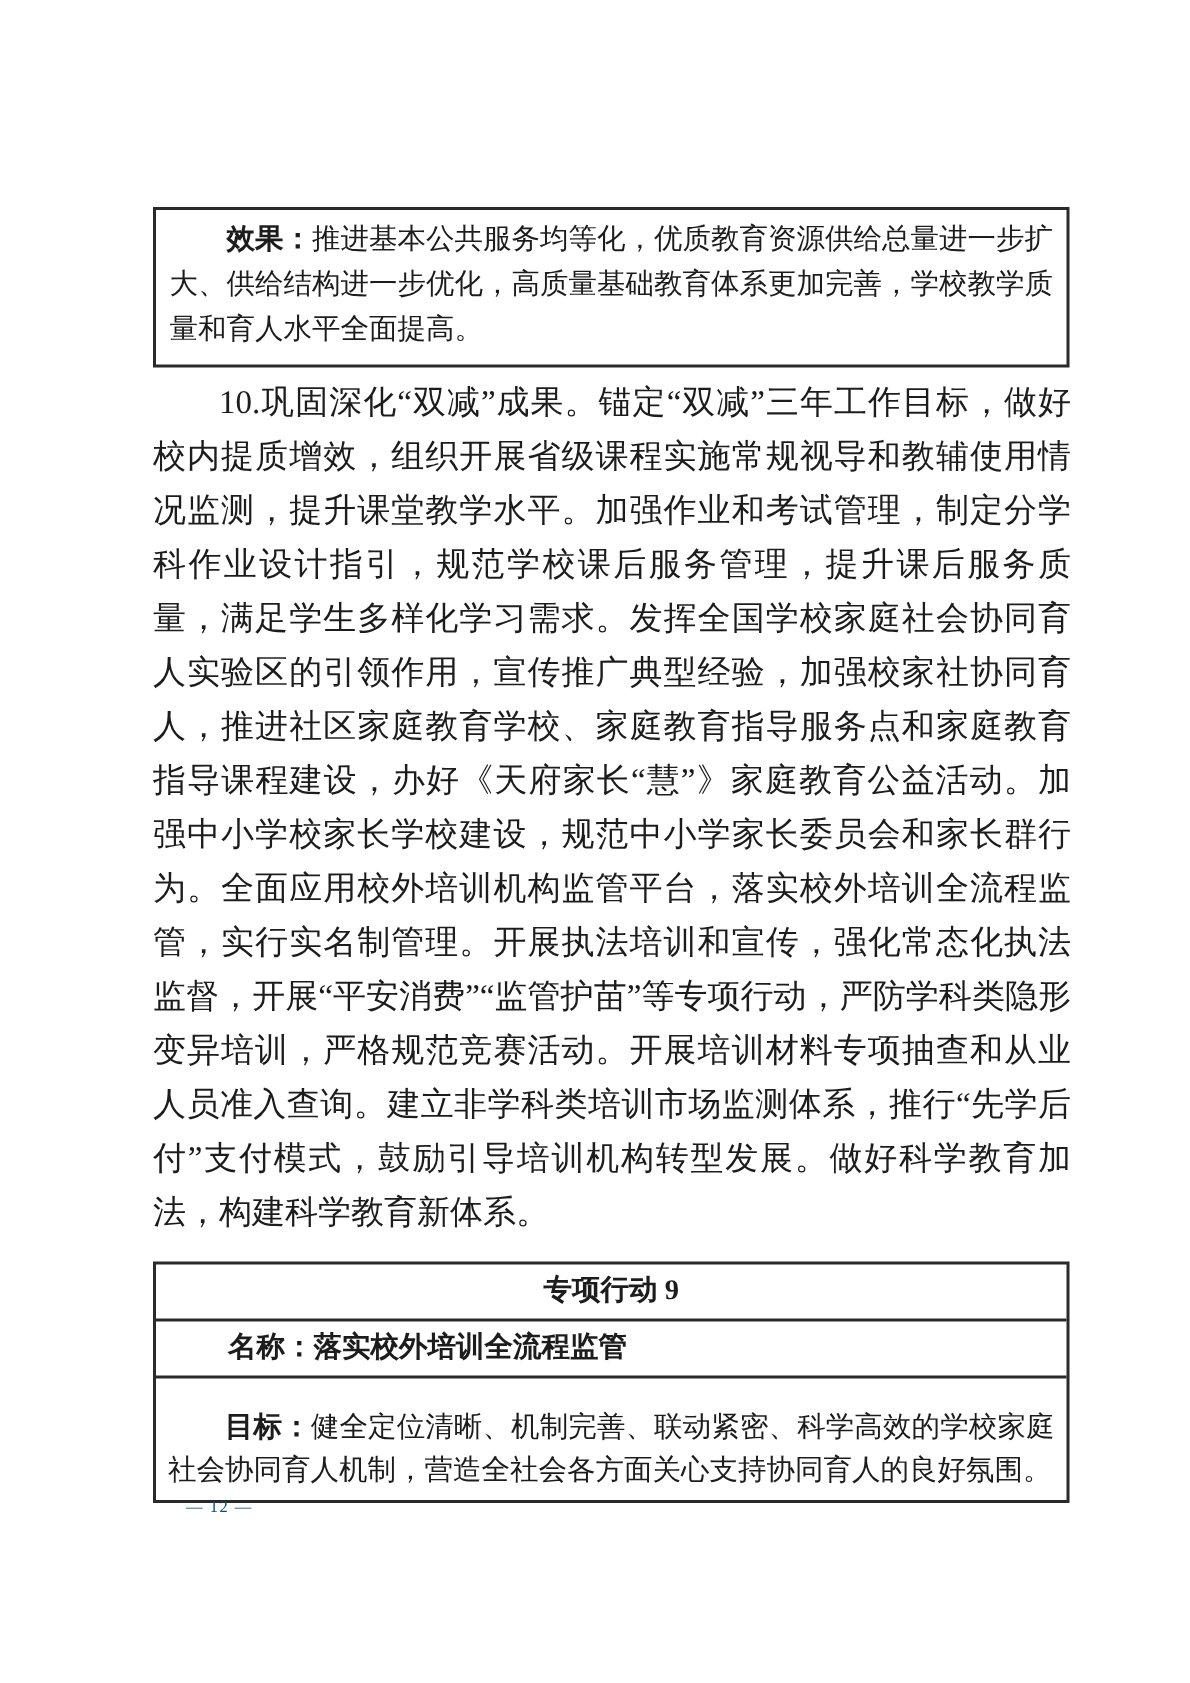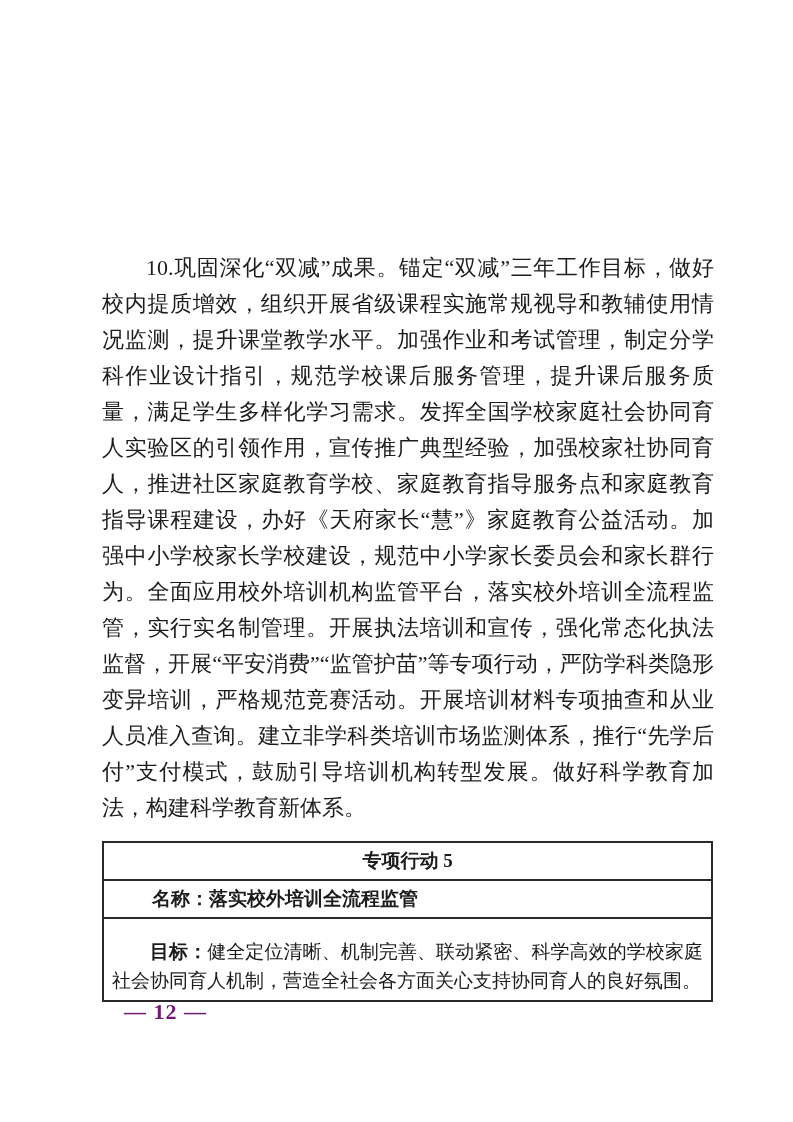--- a/index.html
+++ b/index.html
@@ -83,41 +83,45 @@
     padding: 18px 8px 5px 8px;
     text-indent: 2em;
     text-align: justify;
   }
 
   
   .page-number {
     position: absolute;
     left: 124px;
     top: 999px;
-    font-size: 22px;
+    font-size: 11px;
     letter-spacing: 1px;
-    color: #701a75;
-    font-weight: bold;
+    color: #0c4a6e;
   }
 </style>
 </head>
 <body>
 
 <div class="page">
 
+  <div class="effect-box">
+    <p>
+      <span class="bold">效果：</span><span>推进基本公共服务均等化，优质教育资源供给总量进一步扩大、供给结构进一步优化，高质量基础教育体系更加完善，学校教学质量和育人水平全面提高。</span>
+    </p>
+  </div>
 
   <div class="main-paragraph">
     <p>
       <span>10.巩固深化“双减”成果。</span><span>锚定“双减”三年工作目标，做好校内提质增效，组织开展省级课程实施常规视导和教辅使用情况监测，提升课堂教学水平。加强作业和考试管理，制定分学科作业设计指引，规范学校课后服务管理，提升课后服务质量，满足学生多样化学习需求。发挥全国学校家庭社会协同育人实验区的引领作用，宣传推广典型经验，加强校家社协同育人，推进社区家庭教育学校、家庭教育指导服务点和家庭教育指导课程建设，办好《天府家长“慧”》家庭教育公益活动。加强中小学校家长学校建设，规范中小学家长委员会和家长群行为。全面应用校外培训机构监管平台，落实校外培训全流程监管，实行实名制管理。开展执法培训和宣传，强化常态化执法监督，开展“平安消费”“监管护苗”等专项行动，严防学科类隐形变异培训，严格规范竞赛活动。开展培训材料专项抽查和从业人员准入查询。建立非学科类培训市场监测体系，推行“先学后付”支付模式，鼓励引导培训机构转型发展。做好科学教育加法，构建科学教育新体系。</span>
     </p>
   </div>
 
   <div class="action-table">
     <div class="row row-title">
-      <span>专项行动 5</span>
+      <span>专项行动 9</span>
     </div>
     <div class="row row-name">
       <span>名称：</span><span>落实校外培训全流程监管</span>
     </div>
     <div class="row row-goal">
       <span class="bold">目标：</span><span>健全定位清晰、机制完善、联动紧密、科学高效的学校家庭社会协同育人机制，营造全社会各方面关心支持协同育人的良好氛围。</span>
     </div>
   </div>
 
   <div class="page-number">— 12 —</div>

